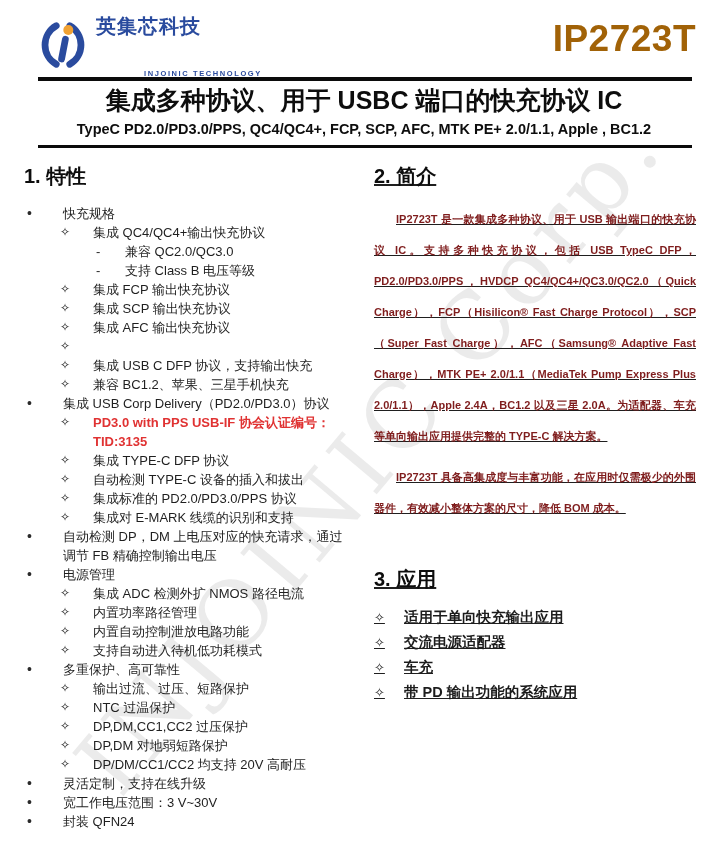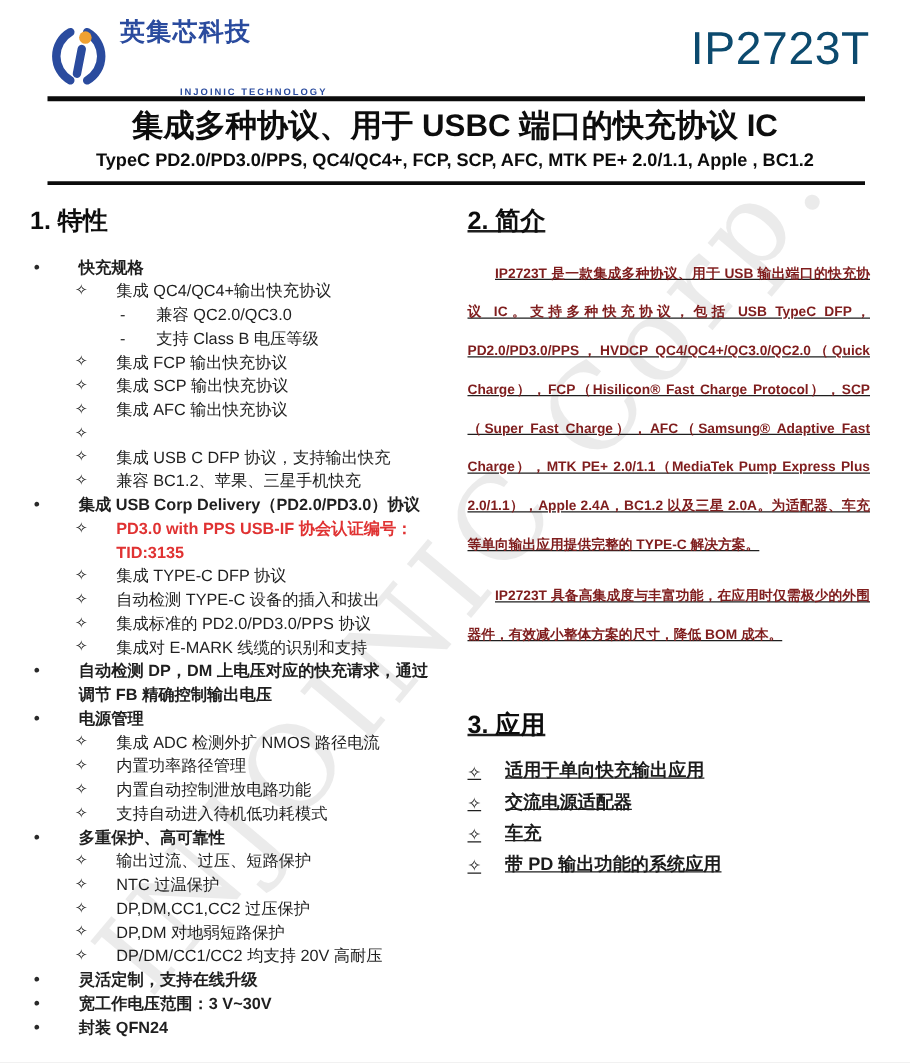--- a/index.html
+++ b/index.html
@@ -18,40 +18,40 @@
     transform:rotate(-50deg);transform-origin:center;
     z-index:0;pointer-events:none;user-select:none;
   }
   
   .header{position:absolute;top:12px;left:36px;right:32px;display:flex;justify-content:space-between;align-items:flex-start;z-index:1;}
   .logo{display:flex;align-items:center;gap:6px;}
   .logo-mark{width:54px;height:54px;display:block;}
   .logo-text{display:flex;flex-direction:column;line-height:1;margin-top:4px;gap:30px;}
   .brand-cn{font-size:20px;font-weight:bold;color:#2a4b9e;letter-spacing:1px;}
   .brand-en{font-size:7.5px;font-weight:bold;color:#2a4b9e;letter-spacing:1.6px;margin-top:4px;margin-left:48px;}
-  .part-number{font-size:37px;font-weight:normal;color:#0c4a6e;margin-top:6px;letter-spacing:0.5px;}
+  .part-number{font-size:37px;font-weight:bold;color:#a16207;margin-top:6px;letter-spacing:0.5px;}
   
   .rule{position:absolute;left:38px;right:36px;background:#0b0b0b;z-index:1;}
   .rule-1{top:77px;height:4px;}
   .rule-2{top:145px;height:3px;}
   .doc-title{position:absolute;top:84px;left:0;width:100%;margin:0;text-align:center;
     font-size:25px;font-weight:bold;color:#0d0d0d;z-index:1;}
   .doc-subtitle{position:absolute;top:121px;left:0;width:100%;text-align:center;
     font-size:14.5px;font-weight:bold;color:#0d0d0d;z-index:1;}
   
   .col{position:absolute;top:163px;z-index:1;}
   .col-left{left:24px;width:326px;}
   .col-right{left:374px;width:322px;text-decoration:underline;}
   .sec-heading{font-size:20px;font-weight:bold;color:#0d0d0d;margin:0 0 14px 0;}
   
   .feat{display:flex;align-items:flex-start;font-size:13px;line-height:19px;}
   .feat .bullet{flex:0 0 auto;text-align:left;color:#2a2a2a;}
   .feat .txt{flex:1 1 auto;}
   .feat.l1 .bullet{width:36px;padding-left:3px;font-size:14px;}
-  .feat.l1 .txt{font-weight:bold;}
+  .feat.l1 .txt{font-weight:normal;}
   .feat.l2{margin-left:36px;}
   .feat.l2 .bullet{width:33px;font-size:12px;}
   .feat.l3{margin-left:70px;}
   .feat.l3 .bullet{width:29px;padding-left:2px;}
   .feat.red .txt{color:#e03232;font-weight:bold;}
   
   .intro-para{margin:0 0 10px 0;font-size:11px;font-weight:bold;line-height:31px;
     text-align:justify;text-indent:2em;color:#7f1d1d;}
   
   .apps-heading{margin-top:42px;}

